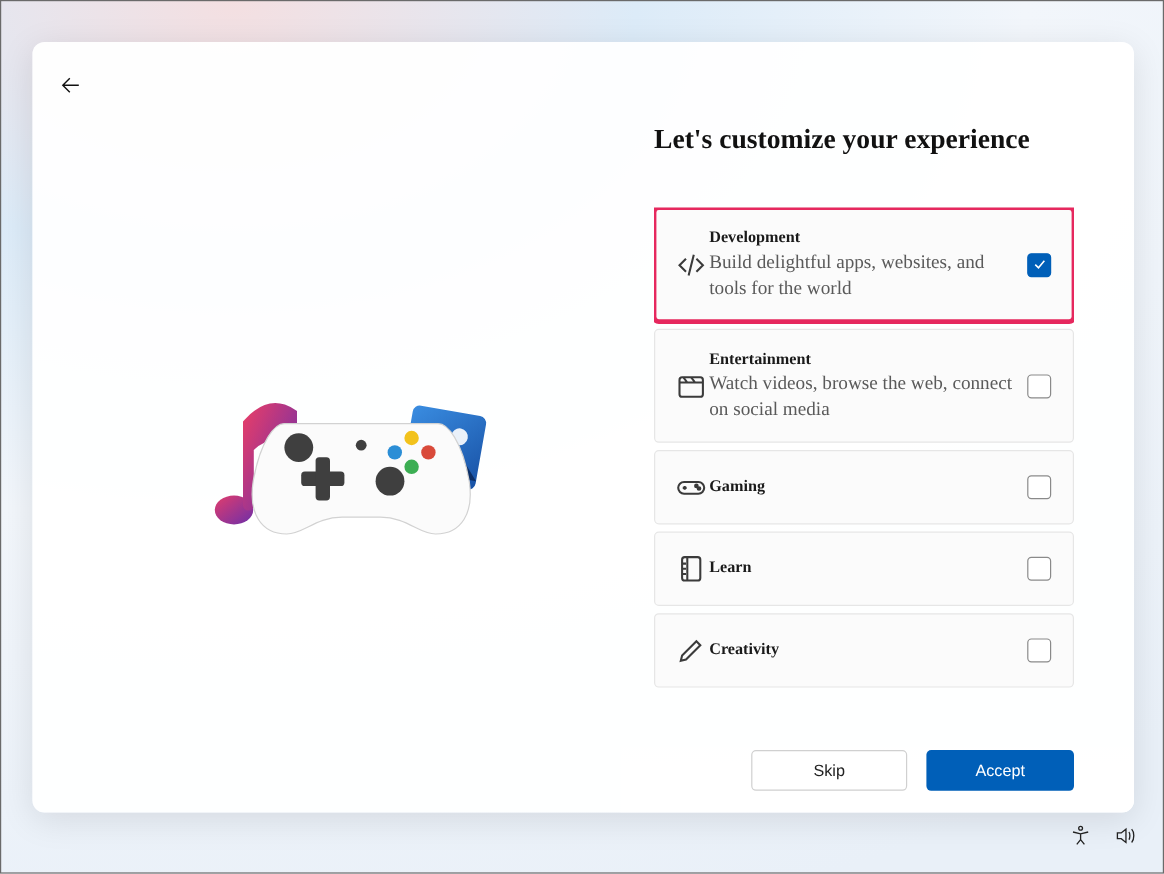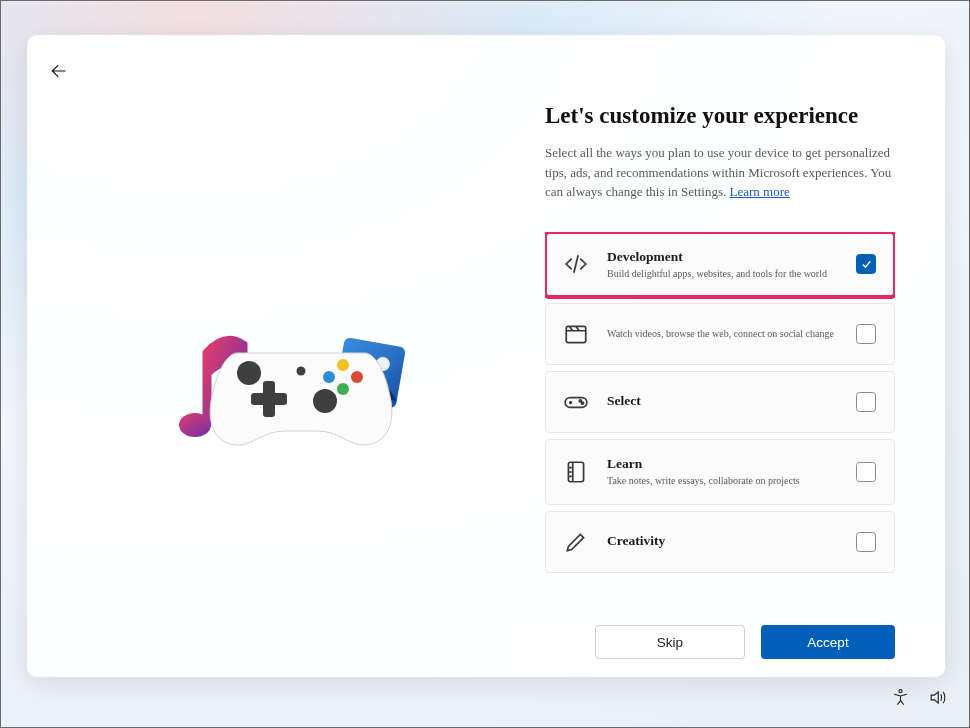--- a/index.html
+++ b/index.html
@@ -63,33 +63,33 @@
     flex: 1;
     padding-bottom: 68px;
   }
   .opt {
     background: #fbfbfb;
     border: 1px solid #e6e6e6;
     border-radius: 4px;
     padding: 16px 18px 16px 16px;
     display: flex;
     align-items: center;
-    gap: 17px;
+    gap: 1px;
     margin-bottom: 6px;
     cursor: pointer;
   }
   .opt.highlight {
     outline: 4px solid #e6285e;
     outline-offset: -2px;
   }
   .opt-icon { width: 28px; height: 28px; flex: 0 0 28px; display:flex; align-items:center; justify-content:center; }
   .opt-icon svg { width: 26px; height: 26px; stroke: #3b3b3b; fill: none; stroke-width: 1.6; }
   .opt-text { flex: 1; min-width: 0; }
   .opt-title { font-size: 13.5px; font-weight: 600; color: #1a1a1a; margin-bottom: 2px; }
-  .opt-desc { font-size: 10px; color: #5a5a5a; line-height: 1.35; }
+  .opt-desc { font-size: 16px; color: #5a5a5a; line-height: 1.35; }
   .chk {
     width: 20px; height: 20px; border-radius: 3.5px;
     border: 1.4px solid #8a8a8a;
     background: #fff;
     flex: 0 0 20px;
     display: flex; align-items: center; justify-content: center;
   }
   .chk.checked { background: #005fb8; border-color: #005fb8; }
   .chk.checked svg { width: 13px; height: 13px; stroke: #fff; stroke-width: 2.4; fill: none; }
   .footer {
@@ -103,22 +103,22 @@
   }
   .btn {
     height: 34px;
     border-radius: 4px;
     font-size: 13.5px;
     display: flex; align-items: center; justify-content: center;
     cursor: pointer;
     user-select: none;
     min-width: 120px;
   }
-  .btn-secondary { background: #fff; border: 1px solid #d0d0d0; color: #222; width: 150px; }
-  .btn-primary   { background: #005fb8; color: #fff; width: 134px; }
+  .btn-secondary { background: #fff; border: 1px solid #d0d0d0; color: #222; width: 130px; }
+  .btn-primary   { background: #005fb8; color: #fff; width: 123px; }
   .tray {
     position: absolute;
     right: 22px; bottom: 16px;
     display: flex; gap: 18px; align-items: center;
   }
   .tray svg { width: 19px; height: 19px; stroke: #222; stroke-width: 1.4; fill: none; }
 </style>
 </head>
 <body>
 
@@ -169,23 +169,20 @@
         <circle cx="190" cy="54" r="6" fill="#d94a3a"></circle>
         <circle cx="162" cy="54" r="6" fill="#2b8ed6"></circle>
         <circle cx="176" cy="66" r="6" fill="#3cae53"></circle>
         <circle cx="134" cy="48" r="4.5" fill="#3f3f3f"></circle>
       </g>
     </svg>
   </div>
 
   <div class="right-pane">
     <div class="title">Let's customize your experience</div>
-    <div>
-      <span class="desc">Select all the ways you plan to use your device to get personalized tips, ads, and recommendations within Microsoft experiences. You can always change this in Settings. </span><a class="learn-more">Learn more</a>
-    </div>
 
     <div class="options" id="options">
         <div class="opt highlight">
           <div class="opt-icon">
             <svg viewBox="0 0 24 24">
               <path d="M8 7l-5 5 5 5M16 7l5 5-5 5M14 4l-4 16"></path>
             </svg>
           </div>
           <div class="opt-text">
             <div class="opt-title">Development</div>
@@ -198,48 +195,48 @@
           </div>
         </div>
         <div class="opt">
           <div class="opt-icon">
             <svg viewBox="0 0 24 24">
               <rect x="3" y="5" width="18" height="15" rx="2"></rect>
               <path d="M3 9h18M6 5l3 4M12 5l3 4"></path>
             </svg>
           </div>
           <div class="opt-text">
-            <div class="opt-desc">Watch videos, browse the web, connect on social change</div>
+            <div class="opt-title">Entertainment</div>
+            <div class="opt-desc">Watch videos, browse the web, connect on social media</div>
           </div>
           <div class="chk"></div>
         </div>
         <div class="opt">
           <div class="opt-icon">
             <svg viewBox="0 0 24 24">
               <rect x="2" y="8" width="20" height="9" rx="4.5"></rect>
               <path d="M7 11v3M5.5 12.5h3"></path>
               <circle cx="16" cy="11" r="1" fill="#3b3b3b"></circle>
               <circle cx="18" cy="13" r="1" fill="#3b3b3b"></circle>
             </svg>
           </div>
           <div class="opt-text">
-            <div class="opt-title">Select</div>
+            <div class="opt-title">Gaming</div>
           </div>
           <div class="chk"></div>
         </div>
         <div class="opt">
           <div class="opt-icon">
             <svg viewBox="0 0 24 24">
               <rect x="5" y="3" width="14" height="18" rx="2"></rect>
               <path d="M9 3v18M5 8h3M5 12h3M5 16h3"></path>
             </svg>
           </div>
           <div class="opt-text">
             <div class="opt-title">Learn</div>
-            <div class="opt-desc">Take notes, write essays, collaborate on projects</div>
           </div>
           <div class="chk"></div>
         </div>
         <div class="opt">
           <div class="opt-icon">
             <svg viewBox="0 0 24 24">
               <path d="M4 20l4-1 11-11-3-3L5 16z"></path>
             </svg>
           </div>
           <div class="opt-text">

